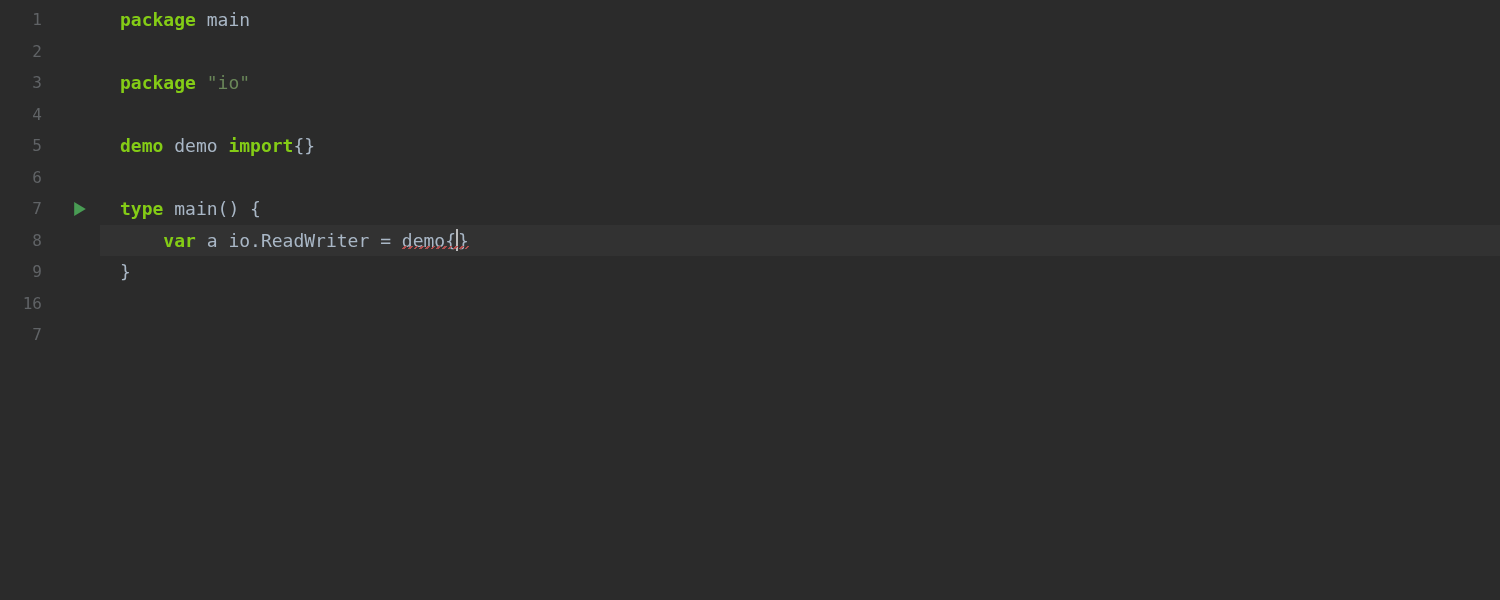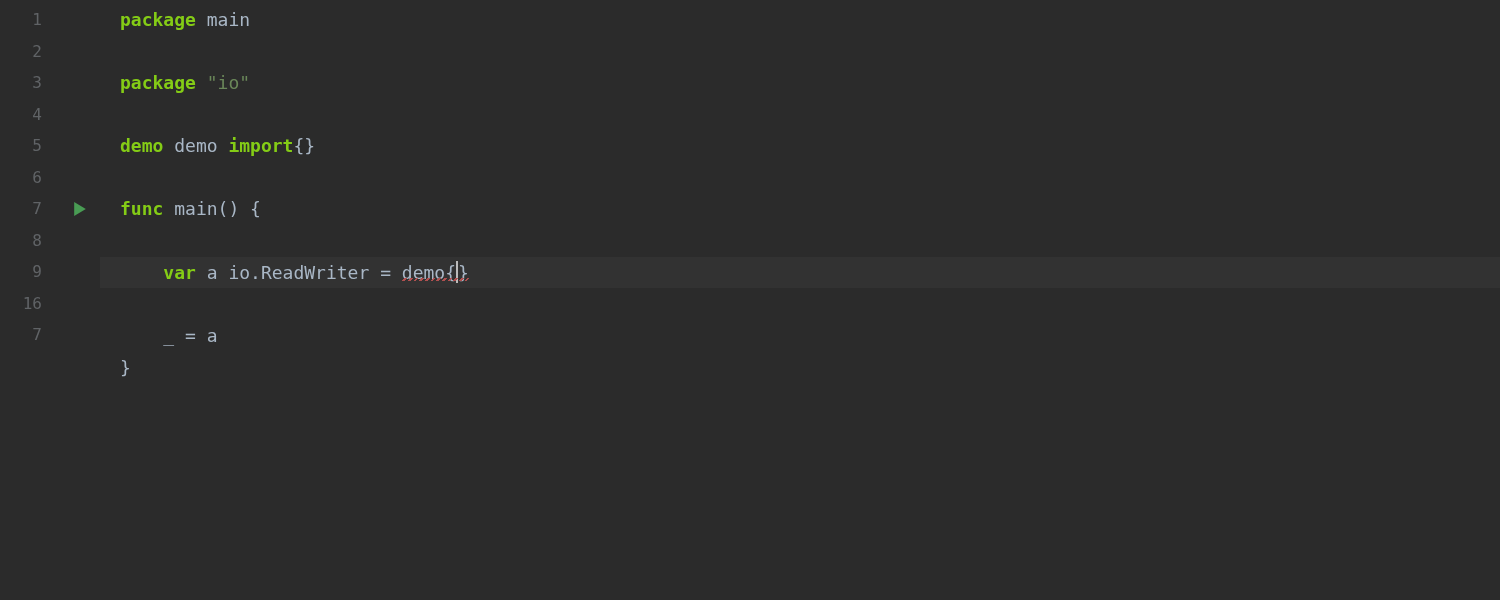--- a/index.html
+++ b/index.html
@@ -87,21 +87,21 @@
     pointer-events: none;
   }
   .cursor {
     display: inline-block;
     width: 2px;
     height: 22px;
     background: #bbbbbb;
     vertical-align: middle;
     margin-top: -3px;
   }
-  .indent1 { padding-left: calc(20px + 4ch); margin-top: 32px; }
+  .indent1 { padding-left: calc(20px + 4ch); }
 </style>
 </head>
 <body>
 
 <div class="editor">
 
   <div class="gutter">
     <div class="gutter-line">1</div>
     <div class="gutter-line">2</div>
     <div class="gutter-line">3</div>
@@ -142,24 +142,23 @@
     <div class="code-line"></div>
 
     <div class="code-line"><span class="tk-keyword">package</span> <span class="tk-string">"io"</span></div>
 
     <div class="code-line"></div>
 
     <div class="code-line"><span class="tk-keyword">demo</span> <span class="tk-ident">demo</span> <span class="tk-keyword">import</span><span class="tk-punct">{}</span></div>
 
     <div class="code-line"></div>
 
-    <div class="code-line"><span class="tk-keyword">func</span> <span class="tk-func">main</span><span class="tk-punct">()</span> <span class="tk-punct">{</span></div>
+    <div class="code-line"><span class="tk-keyword">type</span> <span class="tk-func">main</span><span class="tk-punct">()</span> <span class="tk-punct">{</span></div>
 
     <div class="code-line current indent1"><span class="tk-keyword">var</span> <span class="tk-ident">a</span> <span class="tk-pkg">io</span><span class="tk-punct">.</span><span class="tk-type">ReadWriter</span> <span class="tk-punct">=</span> <span class="tk-err"><span class="tk-ident">demo</span><span class="tk-punct">{</span><span class="cursor"></span><span class="tk-punct">}</span></span></div>
 
-    <div class="code-line indent1"><span class="tk-ident">_</span> <span class="tk-punct">=</span> <span class="tk-ident">a</span></div>
 
     <div class="code-line"><span class="tk-punct">}</span></div>
 
     <div class="code-line"></div>
 
   </div>
 </div>
 
 </body></html>

